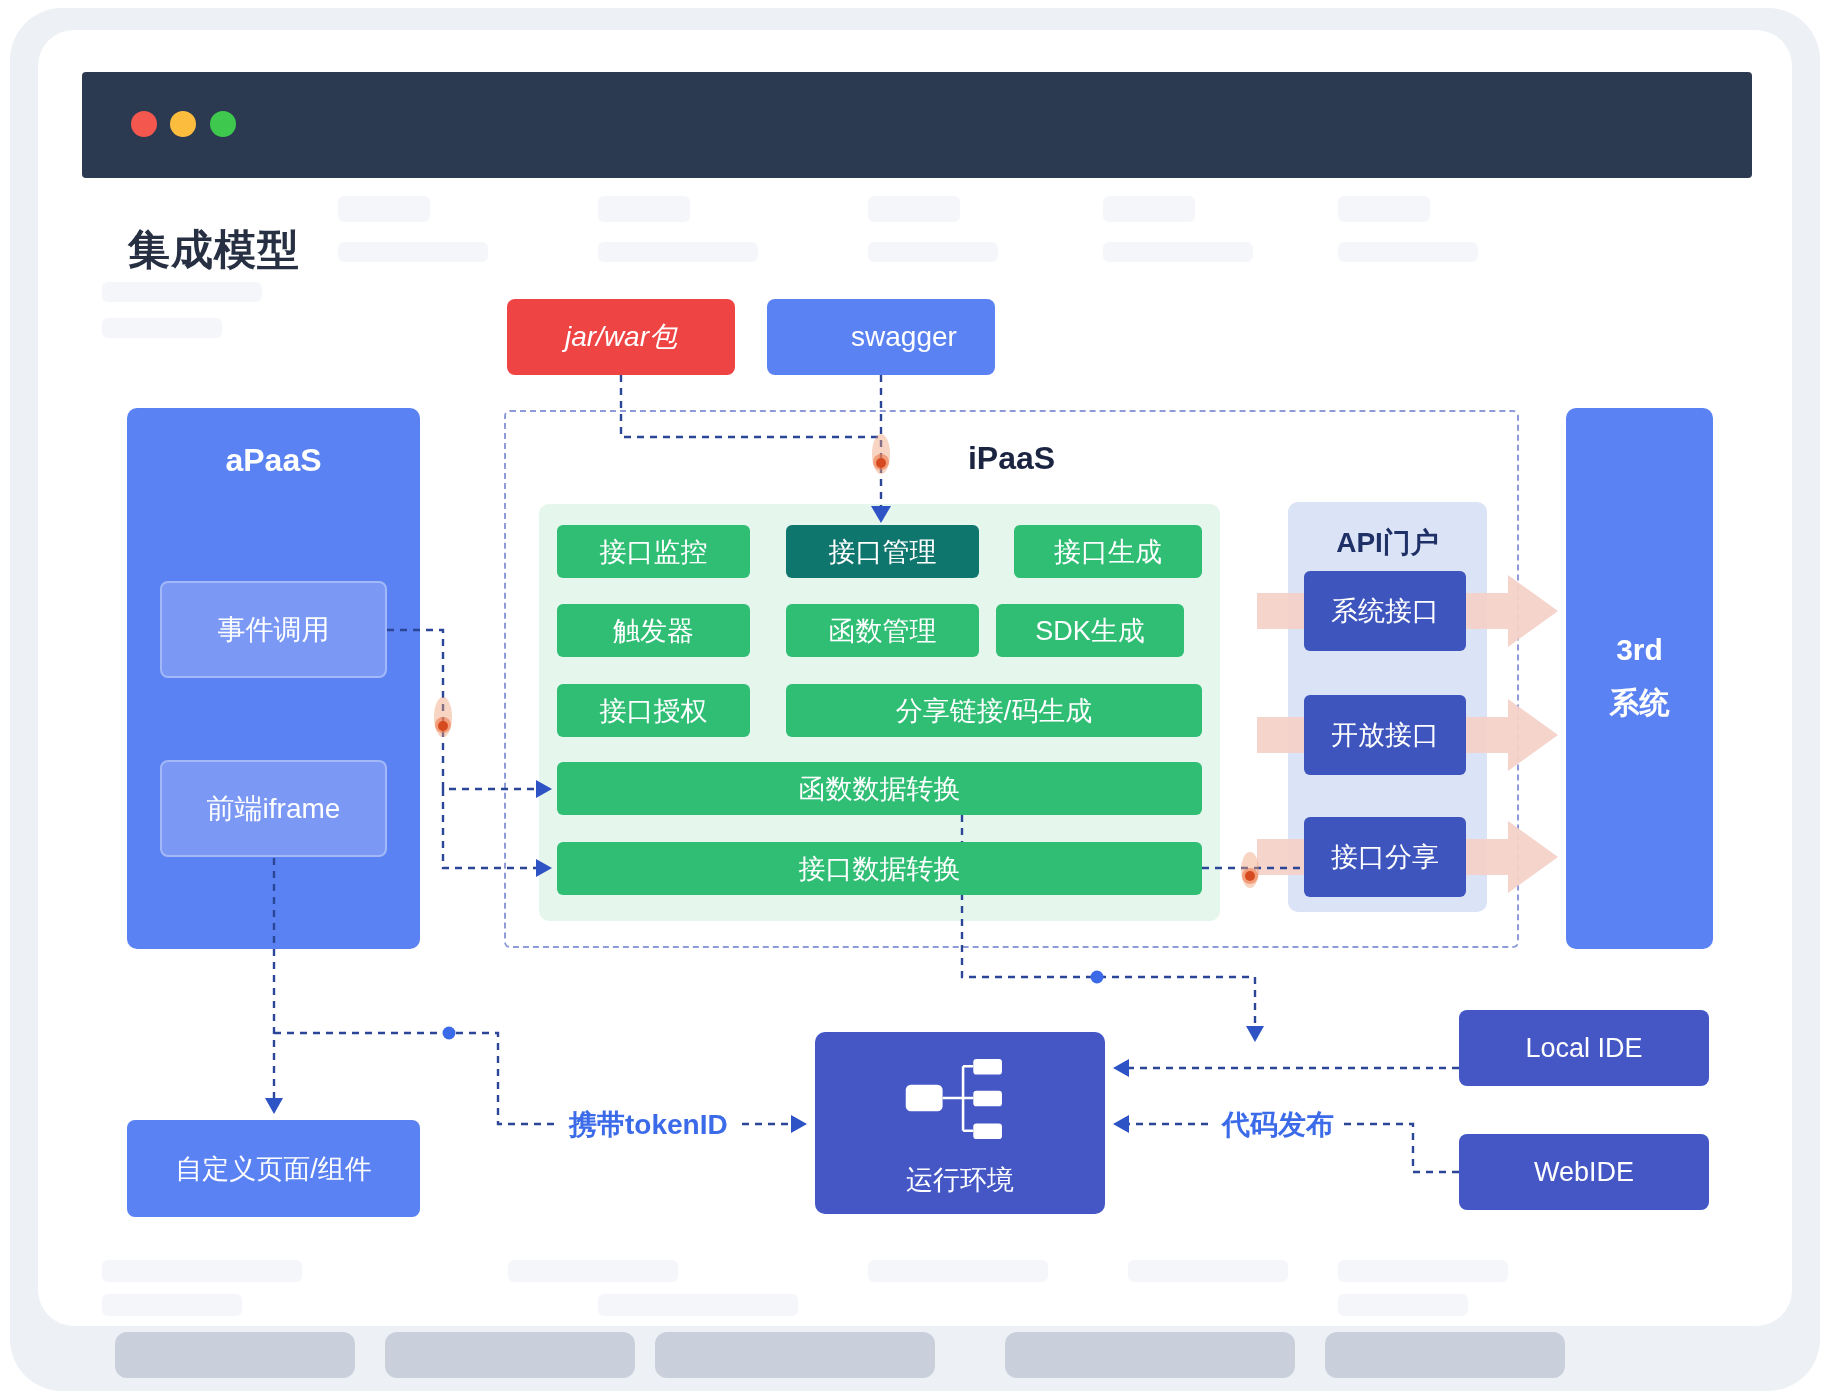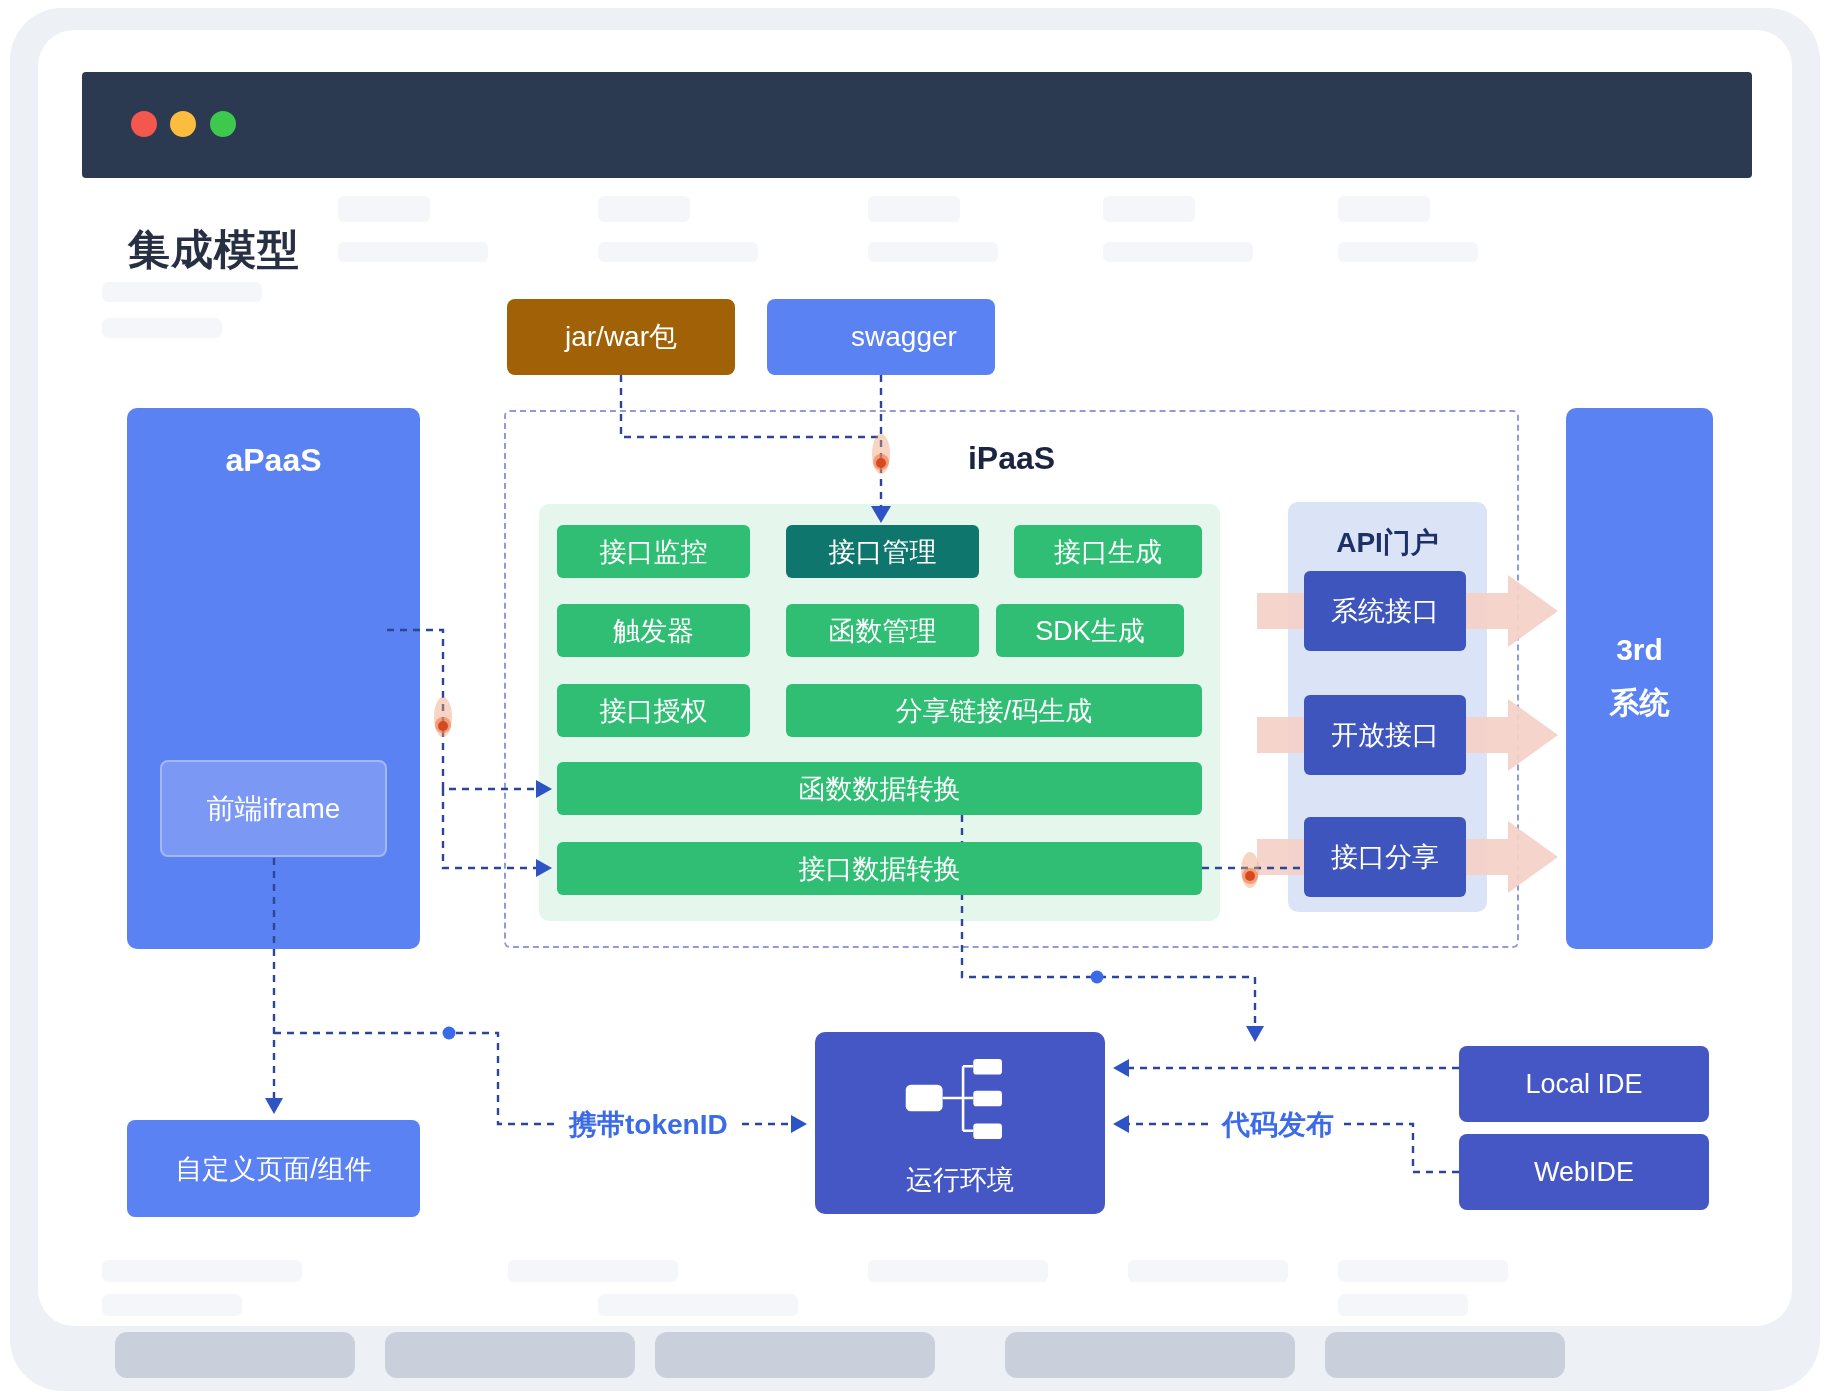--- a/index.html
+++ b/index.html
@@ -106,25 +106,26 @@
   <div class="sk" style="left:1300px;top:1264px;width:130px;height:22px;"></div>
 
   <header class="browser-bar">
     <span class="dot" style="left: 49px; background-color: rgb(244, 87, 77);"></span>
     <span class="dot" style="left: 88px; background-color: rgb(252, 189, 63);"></span>
     <span class="dot" style="left: 128px; background-color: rgb(62, 201, 78);"></span>
   </header>
 
   <h1 class="title">集成模型</h1>
 
-  <div class="node src" style="left: 469px; top: 269px; width: 228px; height: 76px; background-color: #a16207;">jar/war包</div>
+  <div class="node src" style="left: 469px; top: 269px; width: 228px; height: 76px; background-color: #ef4444; font-style: italic;">jar/war包</div>
   <div class="node src" style="left: 729px; top: 269px; width: 228px; height: 76px; background-color: rgb(91, 130, 242); padding-left: 46px;">swagger</div>
 
   <div class="apaas" style="background-color: rgb(91, 130, 242);">
     <div class="panel-title">aPaaS</div>
+    <div class="sub-box" style="top:173px;">事件调用</div>
     <div class="sub-box" style="top:352px;">前端iframe</div>
   </div>
 
   <div class="ipaas-frame">
     <div class="ipaas-title">iPaaS</div>
   </div>
 
   <div class="green-panel"></div>
 
   <div class="api-panel">
@@ -170,21 +171,21 @@
     <svg width="120" height="86" viewBox="0 0 110 84">
       <rect x="2" y="30" width="36" height="26" rx="5" fill="#ffffff"></rect>
       <path d="M38,43 H58 M58,43 V12 M58,43 V75 M58,12 H68 M58,43 H68 M58,75 H68" stroke="#ffffff" stroke-width="2.5" fill="none"></path>
       <rect x="68" y="5" width="28" height="15" rx="3" fill="#ffffff"></rect>
       <rect x="68" y="36" width="28" height="15" rx="3" fill="#ffffff"></rect>
       <rect x="68" y="68" width="28" height="15" rx="3" fill="#ffffff"></rect>
     </svg>
     <div class="rt-label">运行环境</div>
   </div>
 
-  <div class="ide" style="top: 1016px; background-color: rgb(68, 87, 197);">Local IDE</div>
+  <div class="ide" style="top: 980px; background-color: rgb(68, 87, 197);">Local IDE</div>
   <div class="ide" style="top: 1104px; background-color: rgb(68, 87, 197);">WebIDE</div>
 
   <svg class="over" width="1754" height="1296" viewBox="0 0 1754 1296">
     <g stroke="#2b4696" stroke-width="2.4" stroke-dasharray="7 6" fill="none">
       <path d="M583,345 V407 H843"></path>
       <path d="M843,345 V477"></path>
       <path d="M349,600 H405 V759 H498"></path>
       <path d="M405,759 V838 H498"></path>
       <path d="M236,828 V1068"></path>
       <path d="M236,1003 H460 V1094 H753"></path>

